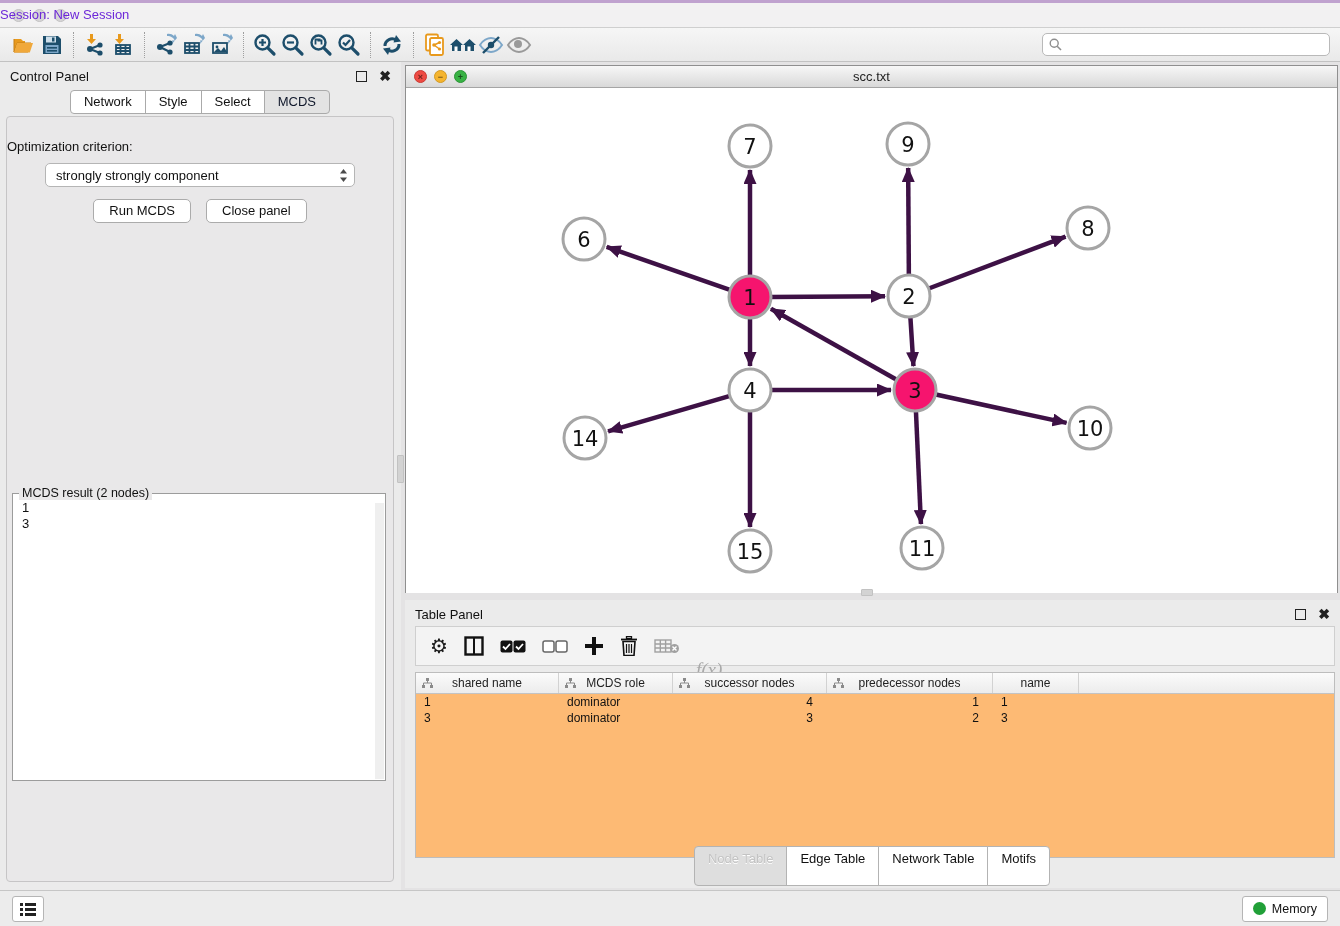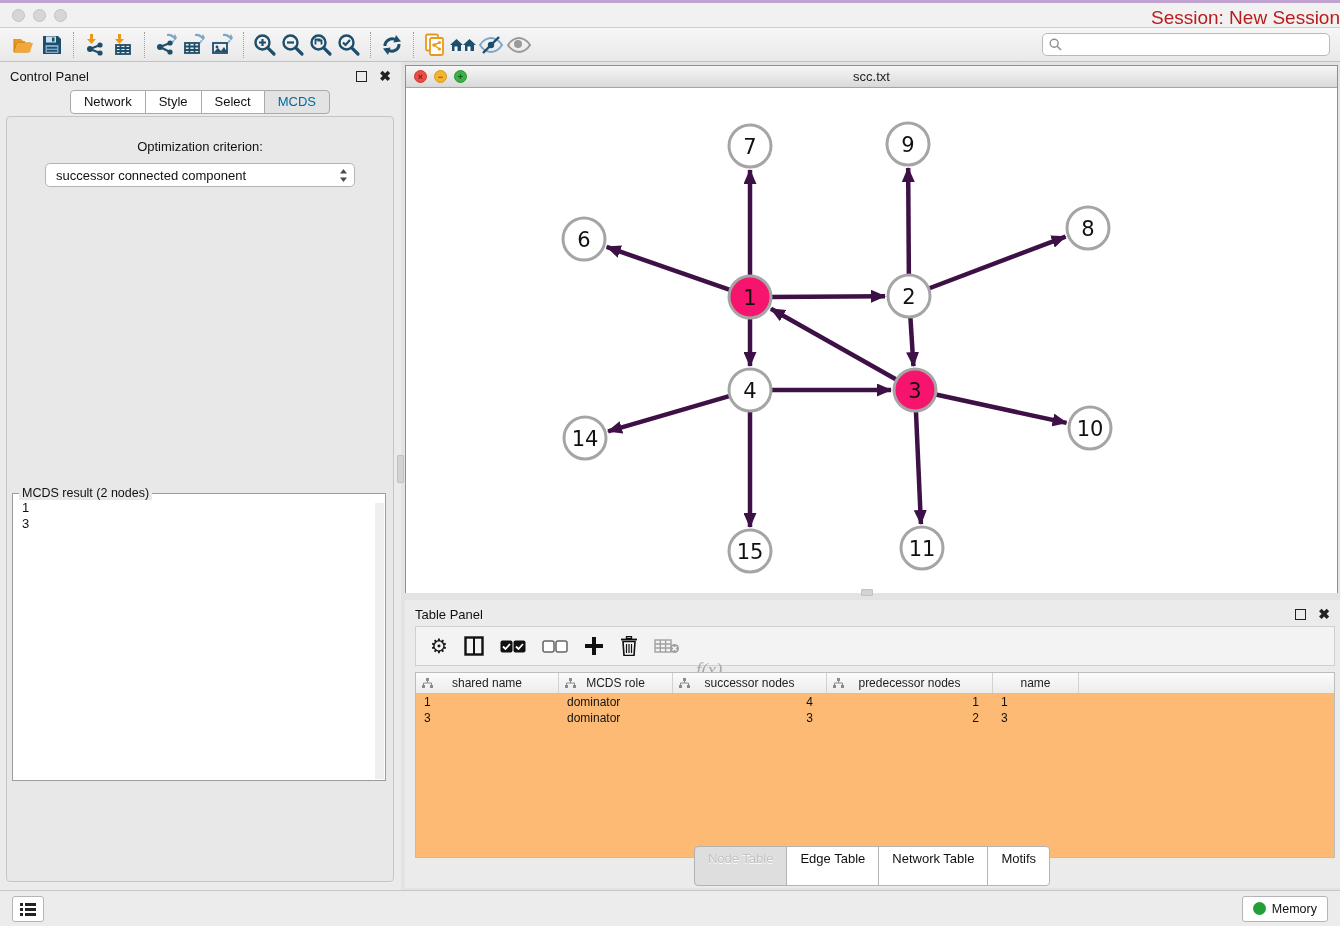--- a/index.html
+++ b/index.html
@@ -4,41 +4,41 @@
 <style>
   * { margin:0; padding:0; box-sizing:border-box; }
   html,body { width:1340px; height:926px; overflow:hidden; }
   body { font-family:"Liberation Sans", sans-serif; background:#e4e3e4; position:relative; }
 
   
   .focus-strip { position:absolute; left:0; top:0; width:100%; height:3px; background:#c0a2cf; }
   .titlebar { position:absolute; left:0; top:3px; width:100%; height:25px; background:#f2f1f2; border-bottom:1px solid #cfcfcf; }
   .traffic { position:absolute; left:12px; top:6px; display:flex; gap:8px; }
   .tl { width:13px; height:13px; border-radius:50%; background:#d7d6d7; border:1px solid #c2c1c2; }
-  .tb-title { position:absolute; left:0; right:0; top:4px; text-align:right; font-size:19px; color:#b91c1c; }
+  .tb-title { position:absolute; left:0; right:0; top:4px; text-align:left; font-size:13px; color:#6d28d9; }
 
   .toolbar { position:absolute; left:0; top:28px; width:100%; height:34px; background:linear-gradient(#f6f6f6,#e9e9e9); border-bottom:1px solid #c2c2c2; display:flex; align-items:center; padding:0 10px; }
   .tbtn { width:28px; height:28px; display:flex; align-items:center; justify-content:center; flex:0 0 auto; }
   .tsep { width:0; height:26px; border-left:1px dotted #9f9f9f; margin:0 7px; flex:0 0 auto; }
   .searchbox { margin-left:auto; width:288px; height:23px; background:#fff; border:1px solid #b9b9b9; border-radius:5px; display:flex; align-items:center; padding:0 6px; }
   .searchbox input { border:none; outline:none; flex:1; font-size:12px; font-family:"Liberation Sans",sans-serif; background:transparent; }
 
   
   .control-panel { position:absolute; left:0; top:62px; width:401px; height:828px; background:#ebebeb; }
   .panel-head { height:28px; display:flex; align-items:center; padding:0 10px; font-size:13px; color:#111; }
   .panel-head .spacer { flex:1; }
   .float-ico { width:11px; height:11px; border:1.5px solid #222; margin-right:12px; cursor:pointer; }
   .close-ico { font-size:14px; font-weight:bold; color:#222; cursor:pointer; line-height:11px; }
   .cp-tabs { position:relative; z-index:2; display:flex; justify-content:center; margin-top:0; }
   .cptab { padding:3px 13px 4px; background:#fff; border:1px solid #aaa; margin-left:-1px; font-size:13px; color:#111; cursor:pointer; }
   .cptab:first-child { border-radius:4px 0 0 4px; }
   .cptab:last-child { border-radius:0 4px 4px 0; }
-  .cptab.active { background:#e3e3e3; color:#0369a1; }
+  .cptab.active { background:#e3e3e3; color:#0f172a; }
   .cp-content { position:absolute; left:6px; right:7px; top:54px; bottom:8px; background:#e9e8e9; border:1px solid #c6c5c6; border-radius:4px; }
-  .opt-label { text-align:center; margin-top:22px; font-size:13px; color:#111; }
+  .opt-label { text-align:left; margin-top:22px; font-size:13px; color:#111; }
   .dropdown { width:310px; height:24px; margin:9px auto 0; background:#fff; border:1px solid #b5b5b5; border-radius:5px; display:flex; align-items:center; padding:0 6px 0 10px; font-size:13px; color:#111; cursor:pointer; }
   .dropdown .dd-spacer { flex:1; }
   .btn-row { display:flex; justify-content:center; gap:15px; margin-top:12px; }
   .pbtn { padding:3px 15px 4px; background:#fff; border:1px solid #ababab; border-radius:5px; font-size:13px; color:#111; cursor:pointer; }
   .result-box { position:absolute; left:5px; right:7px; top:376px; height:288px; background:#fff; border:1px solid #9c9c9c; }
   .result-legend { position:absolute; top:-8px; left:6px; background:#e9e8e9; padding:0 3px; font-size:12.5px; color:#111; }
   .result-items { padding:6px 9px; font-size:13px; color:#111; line-height:16px; }
   .result-scroll { position:absolute; right:1px; top:9px; bottom:1px; width:9px; background:#efefef; }
   .v-split-handle { position:absolute; left:397px; top:455px; width:7px; height:28px; background:#d3d3d3; border:1px solid #c2c2c2; border-radius:1px; cursor:col-resize; }
   .h-split-handle { position:absolute; left:861px; top:589px; width:12px; height:7px; background:#d3d3d3; border:1px solid #c2c2c2; border-radius:1px; cursor:row-resize; }
@@ -245,26 +245,30 @@
   </div>
   <div class="cp-tabs" id="cp-tabs">
       <div class="cptab">Network</div>
       <div class="cptab">Style</div>
       <div class="cptab">Select</div>
       <div class="cptab active">MCDS</div>
     </div>
   <div class="cp-content">
     <div class="opt-label">Optimization criterion:</div>
     <div class="dropdown">
-      <span>successor connected component</span>
+      <span>strongly strongly component</span>
       <span class="dd-spacer"></span>
       <svg width="9" height="15" viewBox="0 0 9 15">
           <polygon points="1,5.5 4.5,1 8,5.5" fill="#4a4a4a"></polygon>
           <polygon points="1,9.5 4.5,14 8,9.5" fill="#4a4a4a"></polygon>
         </svg>
+    </div>
+    <div class="btn-row">
+      <button class="pbtn">Run MCDS</button>
+      <button class="pbtn">Close panel</button>
     </div>
     <div class="result-box">
       <div class="result-legend">MCDS result (2 nodes)</div>
       <div class="result-items" id="result-items">
           <div>1</div>
           <div>3</div>
         </div>
       <div class="result-scroll"></div>
     </div>
   </div>

